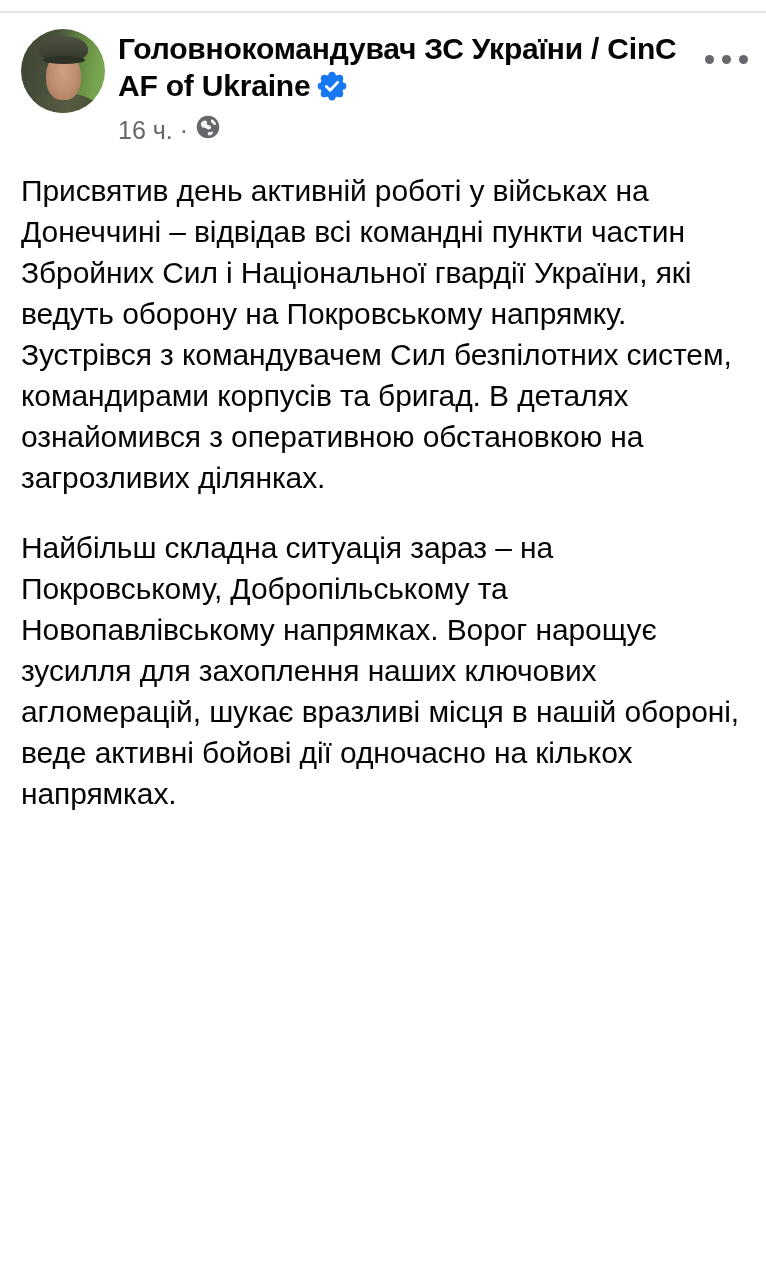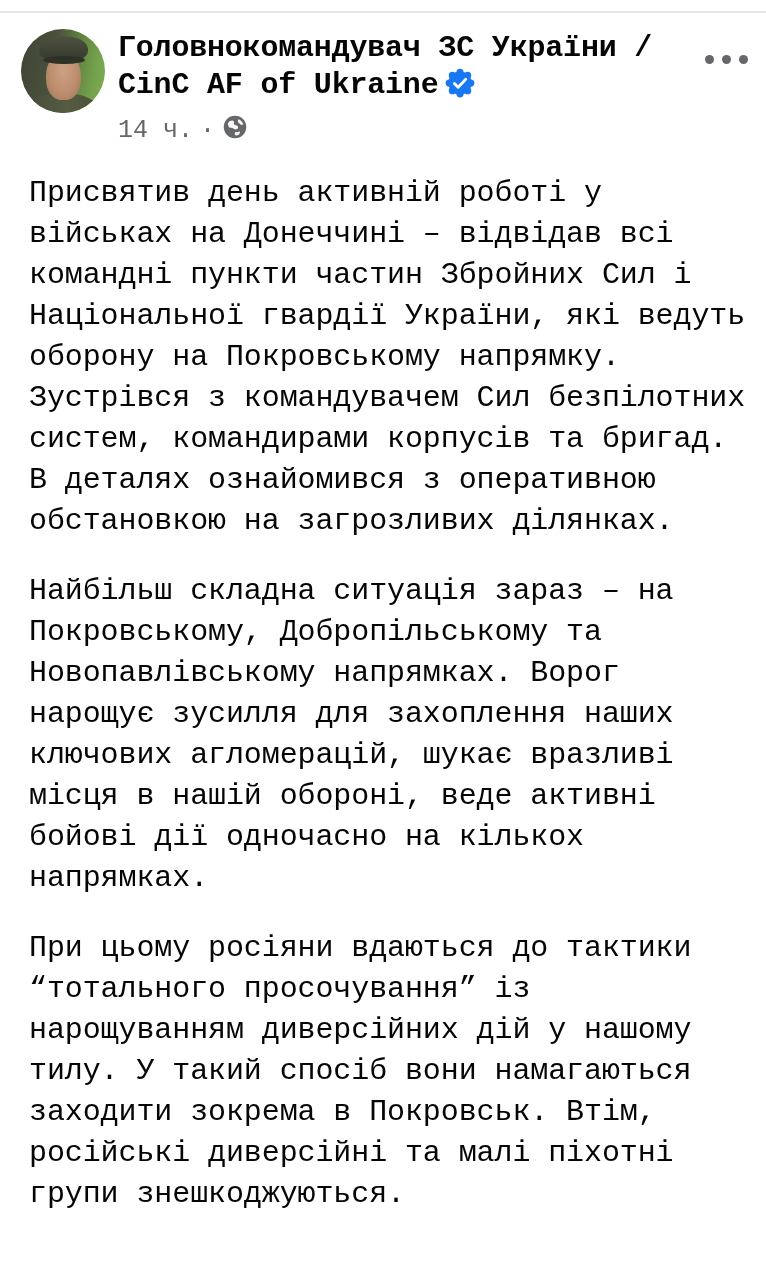--- a/index.html
+++ b/index.html
@@ -5,21 +5,21 @@
   html, body {
     margin: 0;
     padding: 0;
     background: #ffffff;
   }
   .screen {
     position: relative;
     width: 766px;
     height: 1280px;
     background: #ffffff;
-    font-family: Liberation Mono, monospace;
+    font-family: Liberation Sans, sans-serif;
     color: #050505;
     overflow: hidden;
     box-sizing: border-box;
   }
   .top-divider {
     height: 11px;
     border-bottom: 2px solid #E4E6EB;
   }
   
   .post-header {
@@ -122,21 +122,21 @@
   }
   
   .post-body {
     padding: 25px 20px 0 17px;
     font-size: 30px;
     line-height: 41px;
     letter-spacing: -0.1px;
     color: #050505;
   }
   .post-body p {
-    margin: 0 0 29px 12px;
+    margin: 0 0 29px 4px;
   }
   .post-body p:last-child {
     margin-bottom: 0;
   }
 </style>
 </head>
 <body>
 
 <div class="screen">
   <div class="top-divider"></div>
@@ -159,36 +159,35 @@
                 <circle cx="12" cy="3.4" r="2.9"></circle>
               <circle cx="18.1" cy="18.1" r="2.9"></circle>
                 <circle cx="5.9" cy="18.1" r="2.9"></circle>
               <circle cx="18.1" cy="5.9" r="2.9"></circle>
                 <circle cx="5.9" cy="5.9" r="2.9"></circle>
             </g>
             <path d="M7.5 12.4l3 3 6-6.3" stroke="#ffffff" stroke-width="2.3" fill="none" stroke-linecap="round" stroke-linejoin="round"></path>
           </svg></span></div>
 
       <div class="meta-row">
-        <span class="meta-time">14 ч.</span>
+        <span class="meta-time">16 ч.</span>
         <span class="meta-sep">·</span>
         <span class="globe-icon"><svg width="26" height="26" viewBox="0 0 24 24" aria-hidden="true">
             <circle cx="12" cy="12" r="10.4" fill="#65676B"></circle>
             <path d="M5.6 8.2c1.6-2.1 4.1-2.7 5.2-1.6 1 1-.6 2.1.4 3.2 1 1 3.1.4 3.6 1.9.5 1.5-1 2.6-2.6 2.6-1.5 0-2-1.5-3.5-1.5-1.5 0-2.4-.3-2.9-2.2-.3-1-.6-1.6-.2-2.4z" fill="#ffffff" opacity="0.95"></path>
             <path d="M15.3 4.9c2 .8 3.6 2.5 4.3 4.6-.9.9-2.2.6-2.9-.3-.5-.8-1.6-1.1-1.9-2.1-.3-1 0-1.8.5-2.2z" fill="#ffffff" opacity="0.95"></path>
             <path d="M12.9 16.7c1.1.2 2.4 0 3.3-.8.7 1 .2 2.4-.9 3.2-1 .7-2.4.9-3.2.2-.7-.6-.3-2.8.8-2.6z" fill="#ffffff" opacity="0.95"></path>
           </svg></span>
       </div>
     </div>
 
     <div class="more-button" role="button" aria-label="options">
       <span class="more-dot"></span>
       <span class="more-dot"></span>
       <span class="more-dot"></span>
     </div>
   </div>
 
   <div class="post-body">
     <p>Присвятив день активній роботі у військах на Донеччині – відвідав всі командні пункти частин Збройних Сил і Національної гвардії України, які ведуть оборону на Покровському напрямку. Зустрівся з командувачем Сил безпілотних систем, командирами корпусів та бригад. В деталях ознайомився з оперативною обстановкою на загрозливих ділянках.</p>
     <p>Найбільш складна ситуація зараз – на Покровському, Добропільському та Новопавлівському напрямках. Ворог нарощує зусилля для захоплення наших ключових агломерацій, шукає вразливі місця в нашій обороні, веде активні бойові дії одночасно на кількох напрямках.</p>
-    <p>При цьому росіяни вдаються до тактики “тотального просочування” із нарощуванням диверсійних дій у нашому тилу. У такий спосіб вони намагаються заходити зокрема в Покровськ. Втім, російські диверсійні та малі піхотні групи знешкоджуються.</p>
   </div>
 </div>
 
 </body></html>

